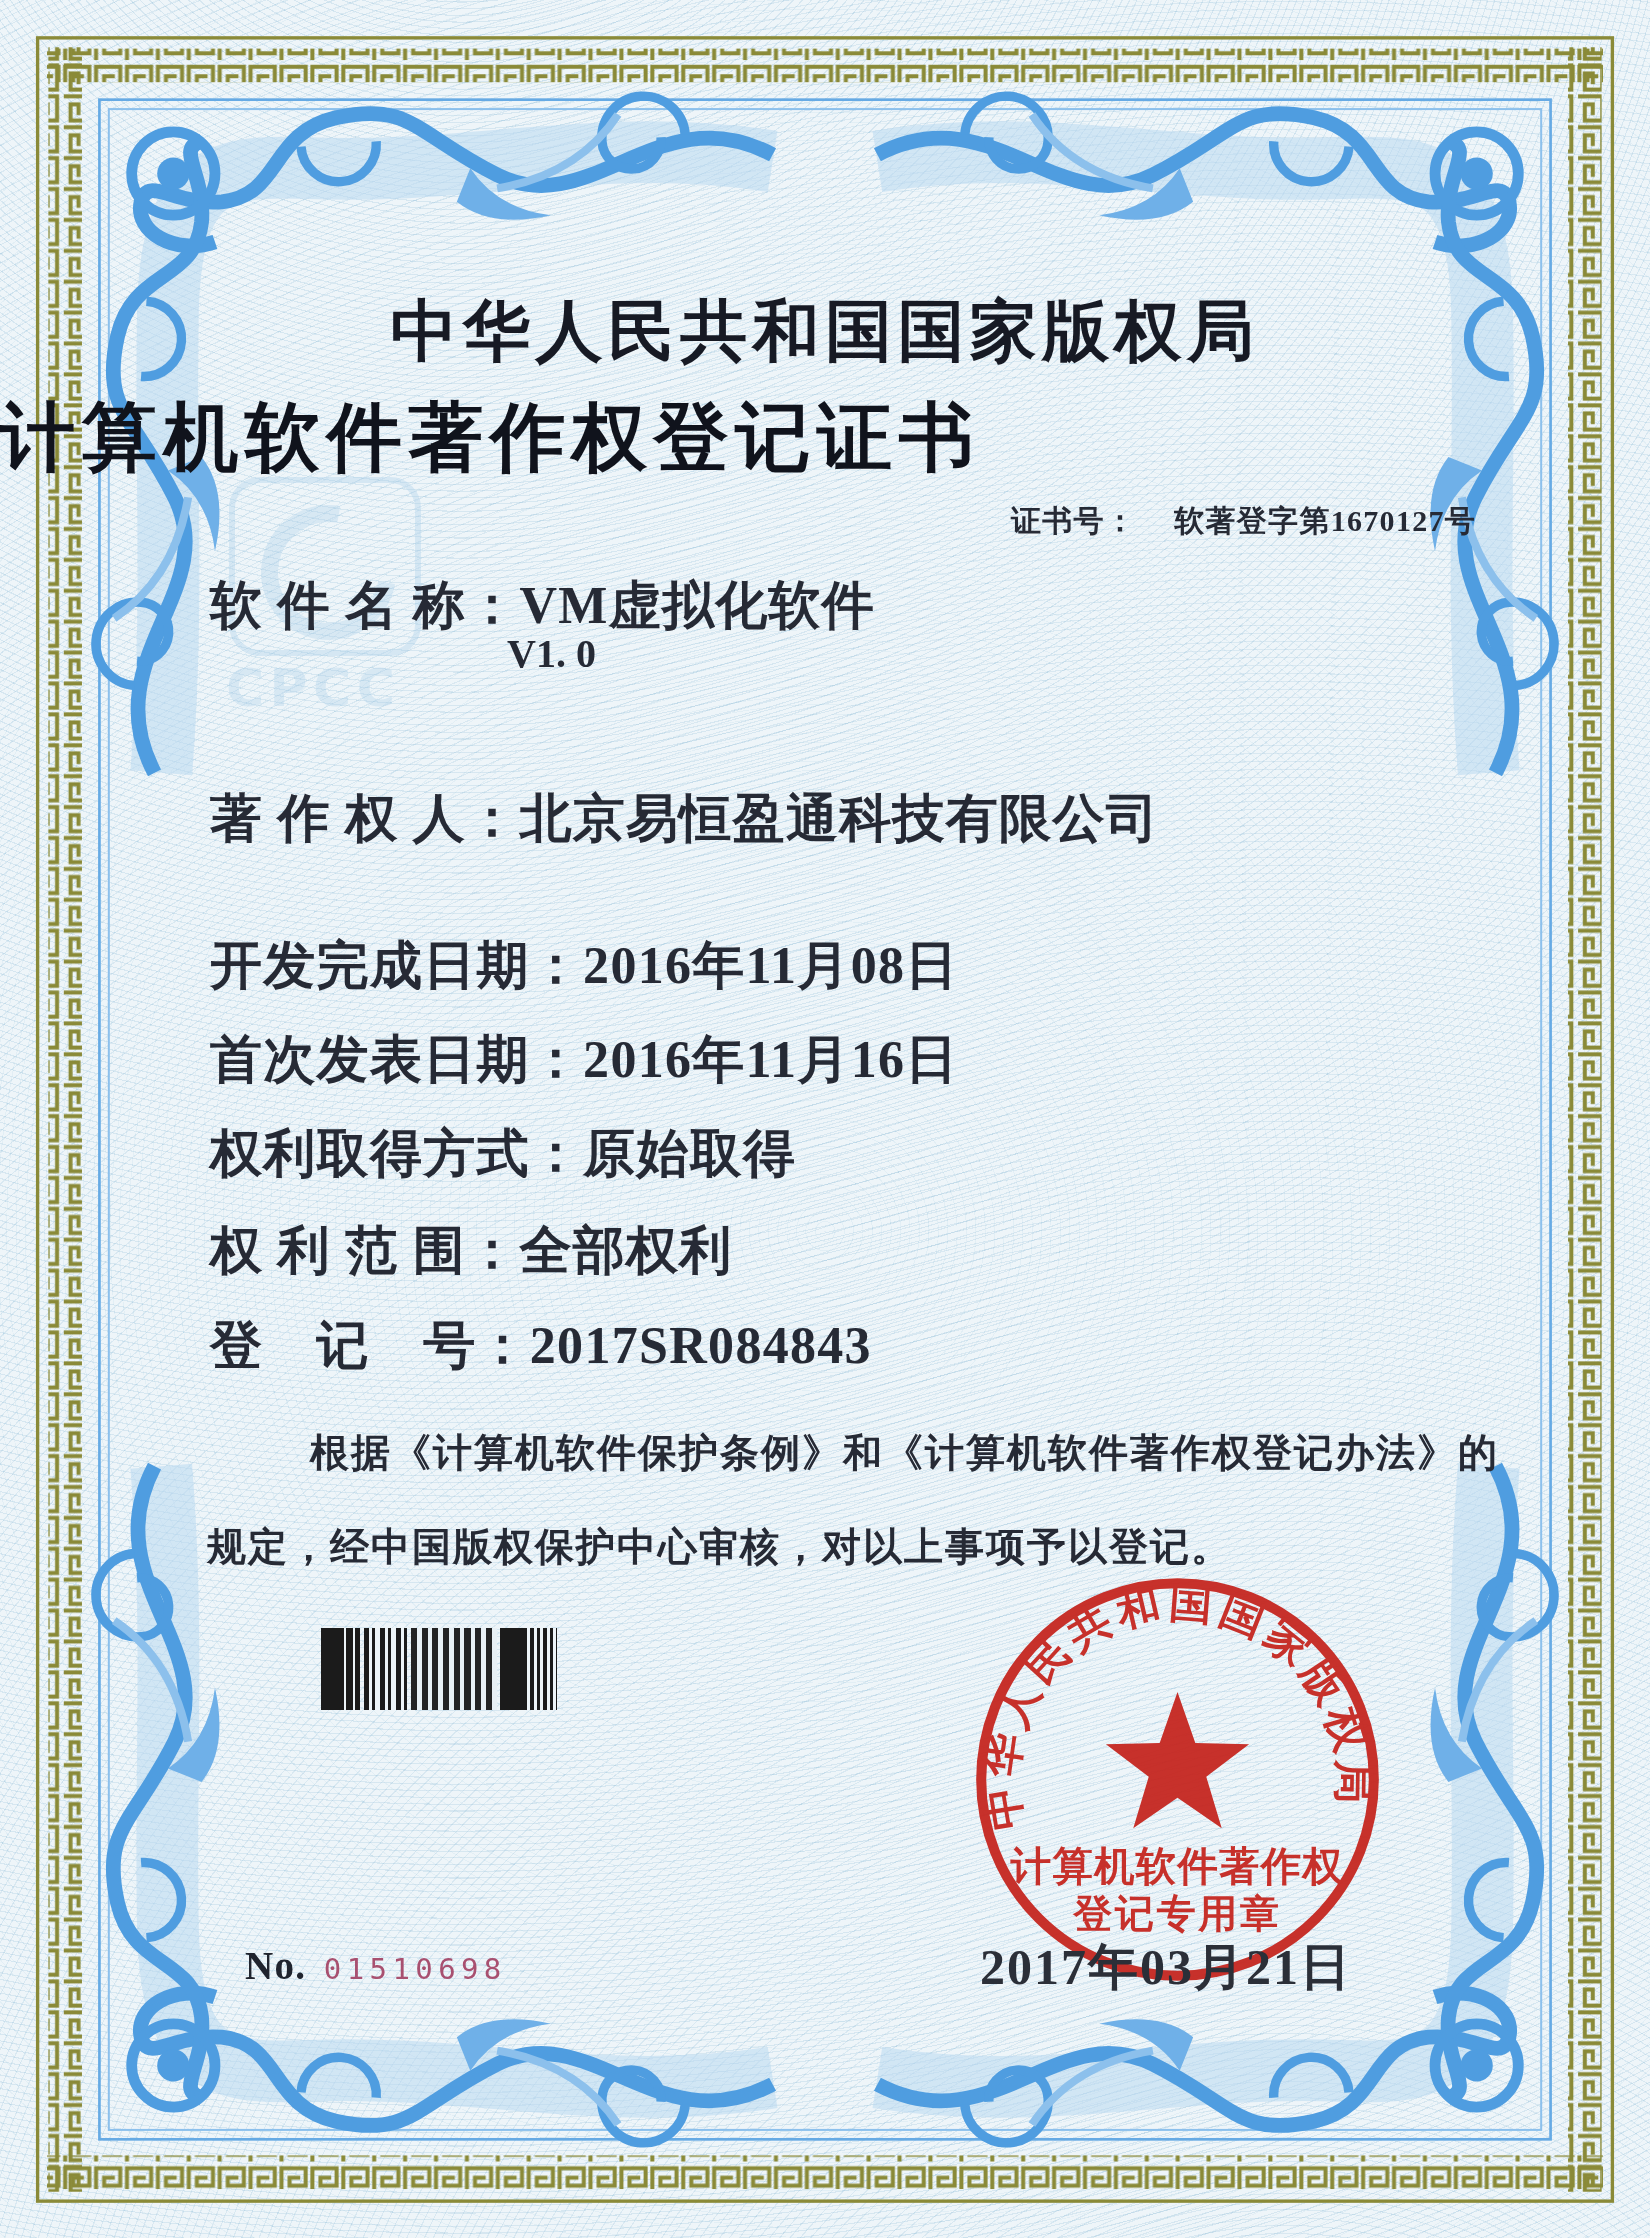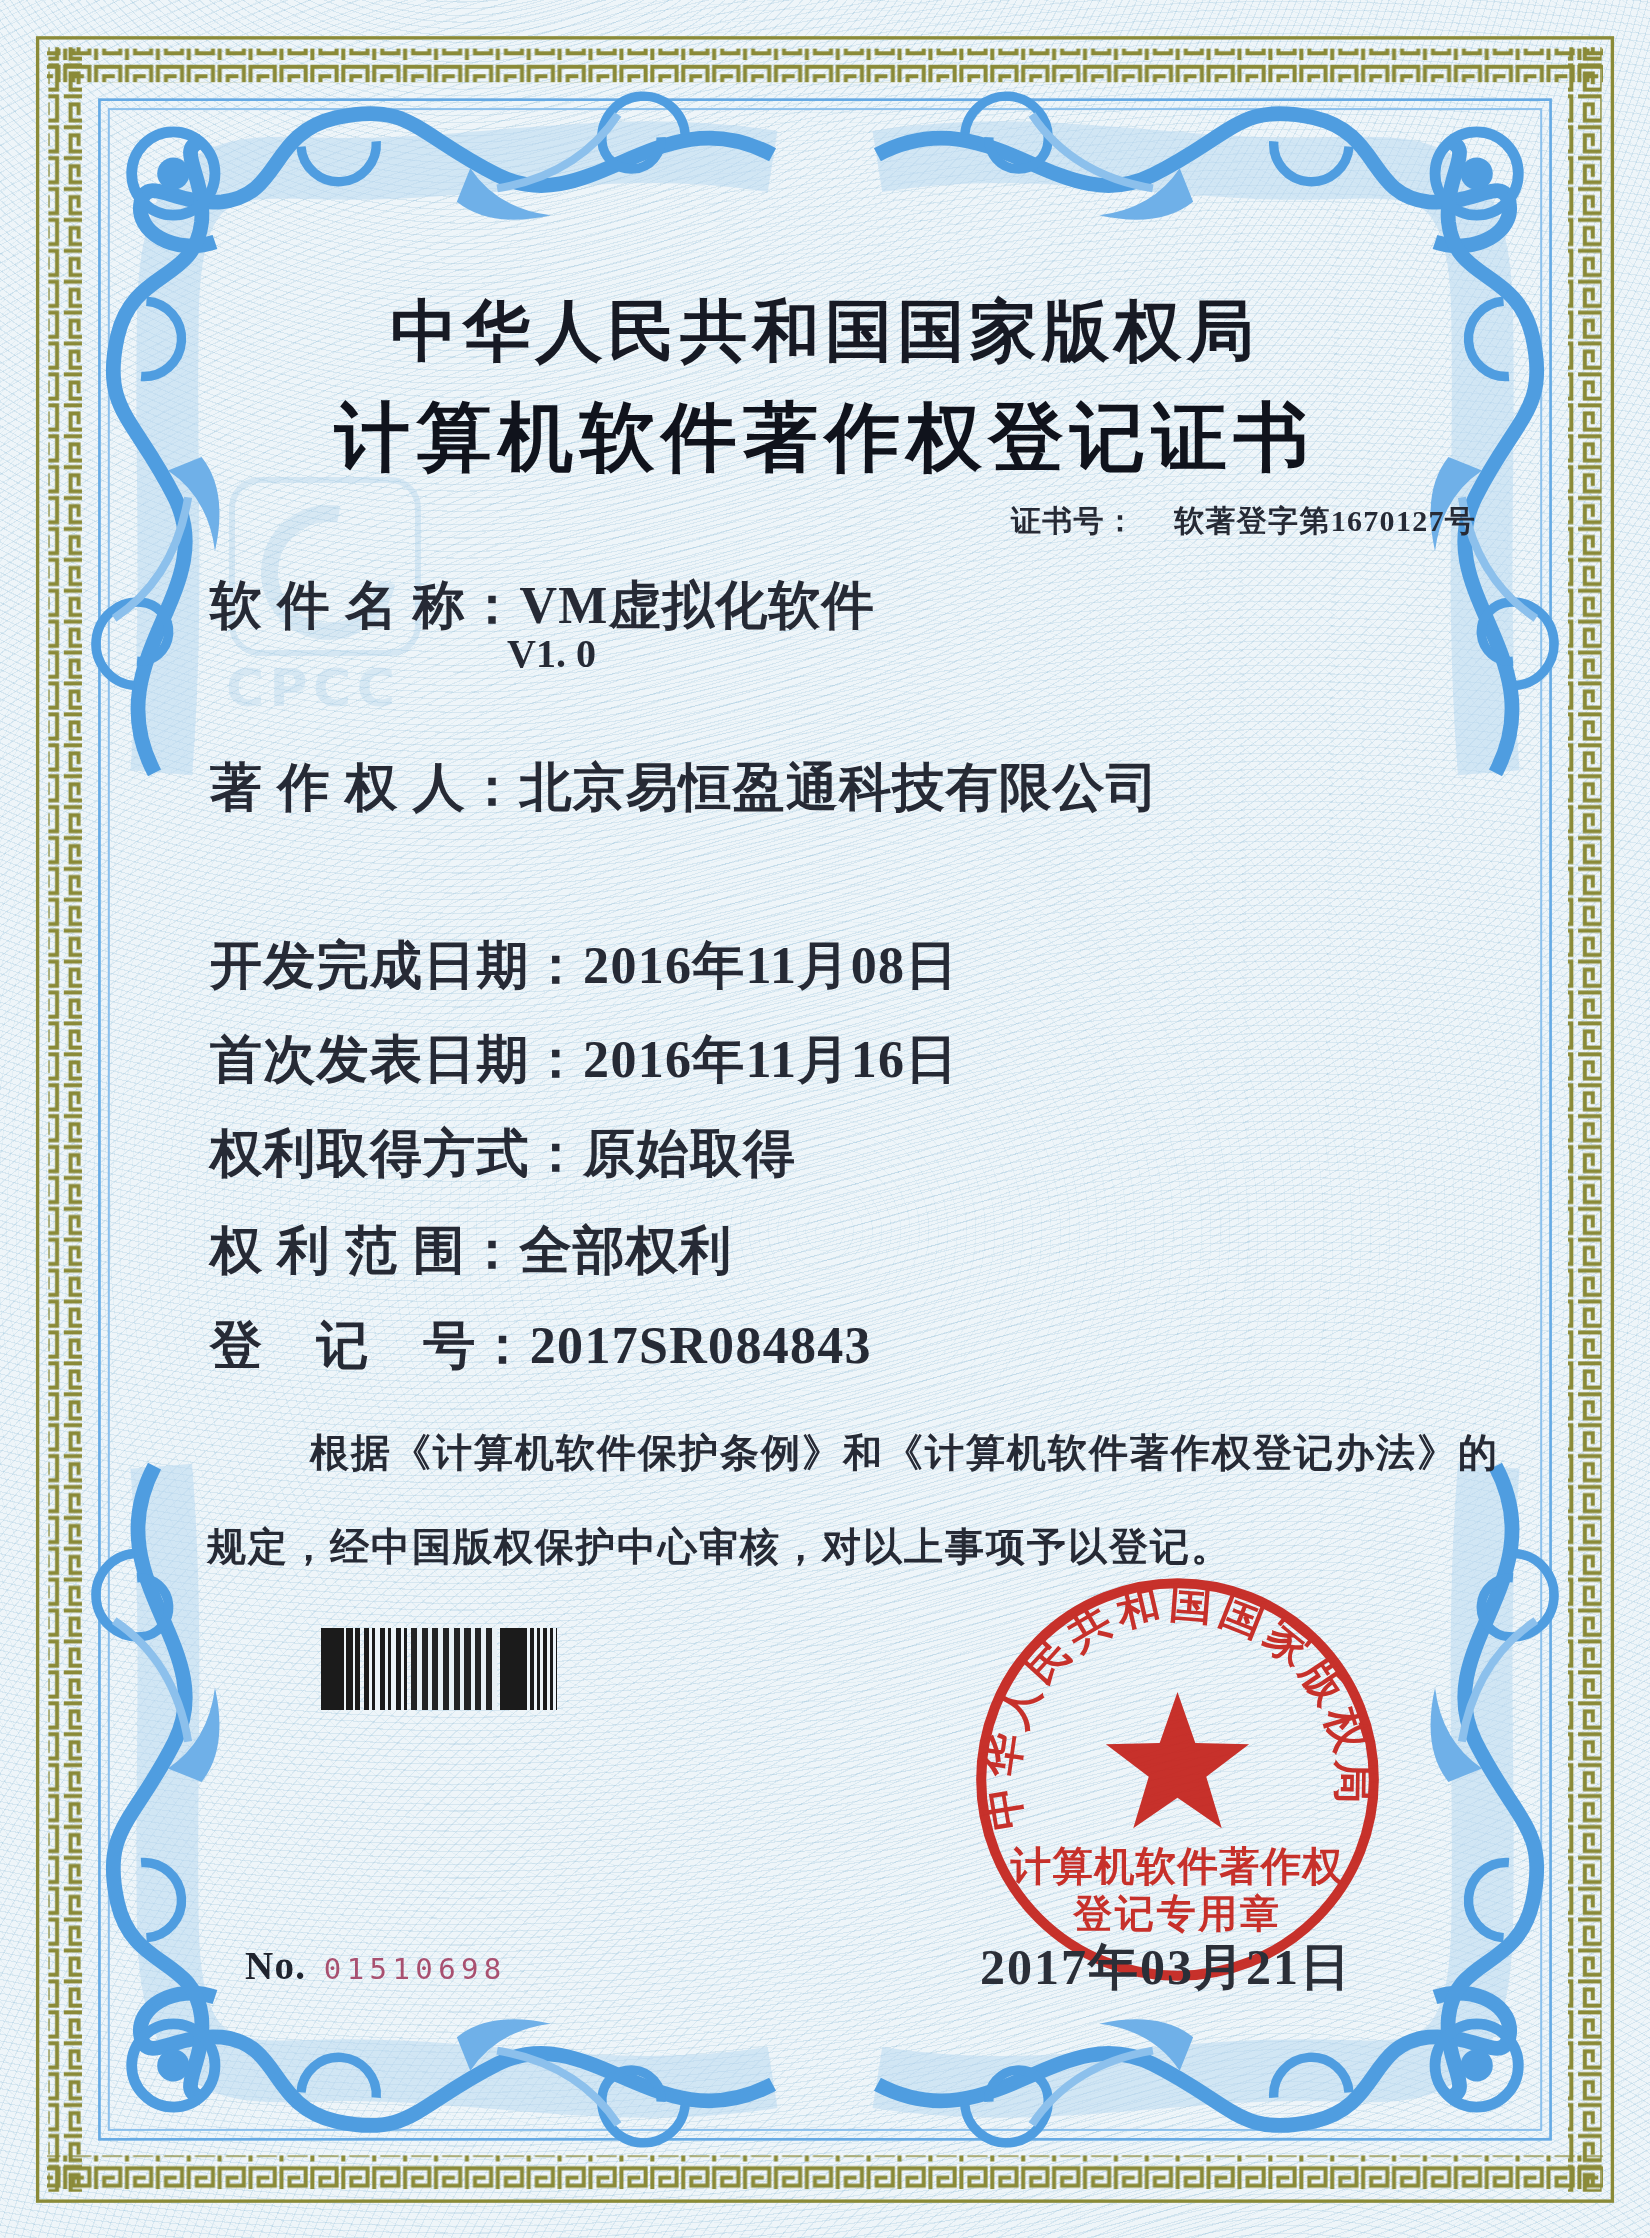--- a/index.html
+++ b/index.html
@@ -9,21 +9,21 @@
     background-image:
       repeating-radial-gradient(circle at 28% -14%, rgba(96,160,198,.17) 0 1.1px, rgba(255,255,255,0) 1.1px 6.7px),
       repeating-radial-gradient(circle at 78% 118%, rgba(96,160,198,.15) 0 1.1px, rgba(255,255,255,0) 1.1px 8px),
       repeating-radial-gradient(circle at 50% 55%, rgba(120,180,210,.10) 0 0.9px, rgba(255,255,255,0) 0.9px 9.4px);
     font-family:"Liberation Serif", serif; color:#262a35;
   }
   .abs{position:absolute;}
   
   .issuer{top:286px; left:0; width:100%; text-align:center; font-size:67px; font-weight:bold;
           letter-spacing:5.4px; color:#171a24;}
-  .main-title{top:388px; left:0; width:100%; text-align:center; font-size:75px; font-weight:bold;
+  .main-title{top:388px; left:0; width:100%; font-size:75px; font-weight:bold;
           letter-spacing:6.7px; color:#10131c;}
   .certno{top:501px; left:1011px; font-size:30px; font-weight:bold; letter-spacing:1.3px;}
   .certno .gap{display:inline-block; width:38px;}
   .frow{left:210px; font-size:52px; font-weight:bold; white-space:nowrap; letter-spacing:1.3px;text-align:right;}
   .frow .lbl{display:inline-block; min-width:296px;}
   .fval2{left:507px; font-size:40px; font-weight:bold;text-align:center;}
   .stmt{font-size:39px; font-weight:bold; letter-spacing:2px; white-space:nowrap;}
   .date-line{top:1934px; left:980px; font-size:50px; font-weight:bold; letter-spacing:2px; color:#2b2f38; z-index:6;}
   .serial{top:1943px; left:236px; font-size:39px; z-index:4;}
   .serial .no-lbl{font-weight:bold; color:#20242e; letter-spacing:1.3px;margin-left:9px;}
@@ -111,21 +111,21 @@
   <div class="abs content main-title">计算机软件著作权登记证书</div>
   <div class="abs content certno">
     <span>证书号：</span><span class="gap"></span><span>软著登字第1670127号</span>
   </div>
 
   <div class="abs content frow" style="top:571px">
     <span class="lbl">软 件 名 称：</span><span>VM虚拟化软件</span>
   </div>
   <div class="abs content fval2" style="top:630px">V1. 0</div>
 
-  <div class="abs content frow" style="top:753px">
+  <div class="abs content frow" style="top:784px">
     <span class="lbl">著 作 权 人：</span><span>北京易恒盈通科技有限公司</span>
   </div>
   <div class="abs content frow" style="top:931px">
     <span class="lbl">开发完成日期：</span><span>2016年11月08日</span>
   </div>
   <div class="abs content frow" style="top:1025px">
     <span class="lbl">首次发表日期：</span><span>2016年11月16日</span>
   </div>
   <div class="abs content frow" style="top:1216px">
     <span class="lbl">权 利 范 围：</span><span>全部权利</span>

